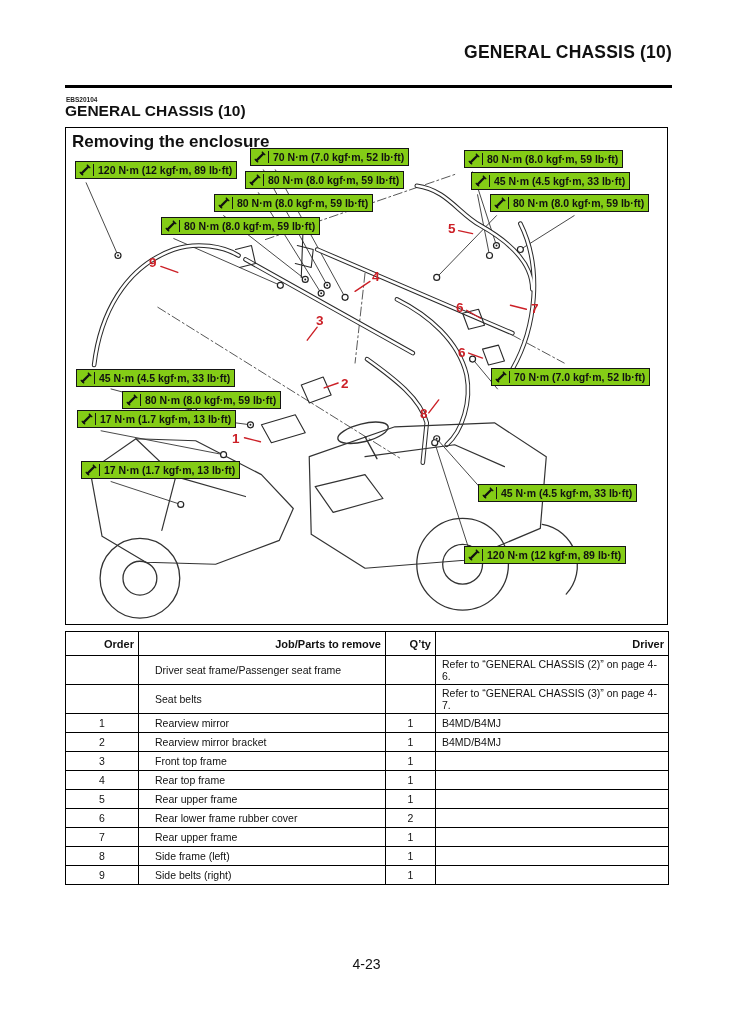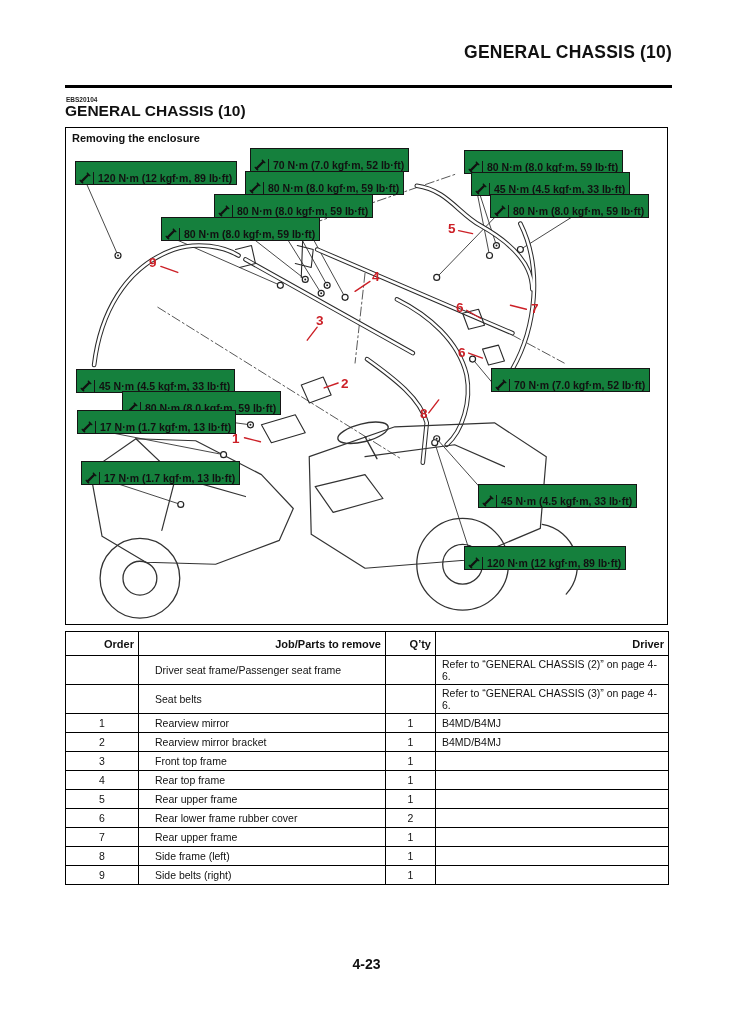--- a/index.html
+++ b/index.html
@@ -9,25 +9,25 @@
   
   .hdr-title{position:absolute;top:42px;left:65px;width:607px;text-align:right;
     font-size:17.5px;font-weight:bold;letter-spacing:.2px;}
   .hdr-rule{position:absolute;top:85px;left:65px;width:607px;height:2.5px;background:#000;}
   .sec-code{position:absolute;top:96px;left:66px;font-size:6.5px;font-weight:bold;color:#222;}
   .sec-title{position:absolute;top:102px;left:65px;font-size:15.5px;font-weight:bold;}
 
   
   .figure{position:absolute;left:65px;top:127px;width:603px;height:498px;
     border:1.5px solid #000;box-sizing:border-box;background:#fff;overflow:hidden;}
-  .fig-caption{position:absolute;left:6px;top:4px;font-size:11px;font-weight:bold;}
+  .fig-caption{position:absolute;left:6px;top:4px;font-size:17px;font-weight:bold;}
   .fig-art{position:absolute;left:0;top:0;width:100%;height:100%;}
 
-  .torque-label{position:absolute;display:flex;align-items:flex-end;height:24px;
-    background:#15803d;border:1.6px solid #151515;box-sizing:border-box;}
+  .torque-label{position:absolute;display:flex;align-items:center;height:18px;
+    background:#84cc16;border:1.6px solid #151515;box-sizing:border-box;}
   .torque-label .ticon{width:17px;display:flex;align-items:center;justify-content:center;
     border-right:1.6px solid #151515;}
   .torque-label .ttxt{padding:0 4px;font-size:10.5px;font-weight:bold;white-space:nowrap;
     display:flex;align-items:center;color:#111;}
 
   .part-num{position:absolute;font-size:13.5px;font-weight:bold;color:#CC2027;line-height:1;}
 
   
   .job-table{position:absolute;left:65px;top:631px;width:603px;border-collapse:collapse;
     table-layout:fixed;font-size:10.5px;}
@@ -36,21 +36,21 @@
   .job-table th{font-size:11px;font-weight:bold;text-align:right;height:23px;}
   .job-table td.c{text-align:center;}
   .job-table td.job{padding-left:16px;}
   .job-table td.rem{padding-left:6px;line-height:1.18;}
   .job-table tr.tall td{height:28px;}
   .job-table tr.short td{height:18px;}
   .job-table{border:1.5px solid #000;}
 
   
   .page-num{position:absolute;top:956px;left:65px;width:603px;text-align:center;
-    font-size:14px;font-weight:bold;}
+    font-size:14px;font-weight:normal;}
 </style>
 </head>
 <body>
 
 <div class="page">
 
   <div class="hdr-title">GENERAL CHASSIS (10)</div>
   <div class="hdr-rule"></div>
   <div class="sec-code">EBS20104</div>
   <div class="sec-title">GENERAL CHASSIS (10)</div>
@@ -370,21 +370,21 @@
         <tr class="tall">
     <td class="c"></td>
     <td class="job">Driver seat frame/Passenger seat frame</td>
     <td class="c"></td>
     <td class="rem">Refer to “GENERAL CHASSIS (2)” on page 4-6.</td>
   </tr>
         <tr class="tall">
     <td class="c"></td>
     <td class="job">Seat belts</td>
     <td class="c"></td>
-    <td class="rem">Refer to “GENERAL CHASSIS (3)” on page 4-6.</td>
+    <td class="rem">Refer to “GENERAL CHASSIS (3)” on page 4-7.</td>
   </tr>
         <tr class="short">
     <td class="c">1</td>
     <td class="job">Rearview mirror</td>
     <td class="c">1</td>
     <td class="rem">B4MD/B4MJ</td>
   </tr>
         <tr class="short">
     <td class="c">2</td>
     <td class="job">Rearview mirror bracket</td>

